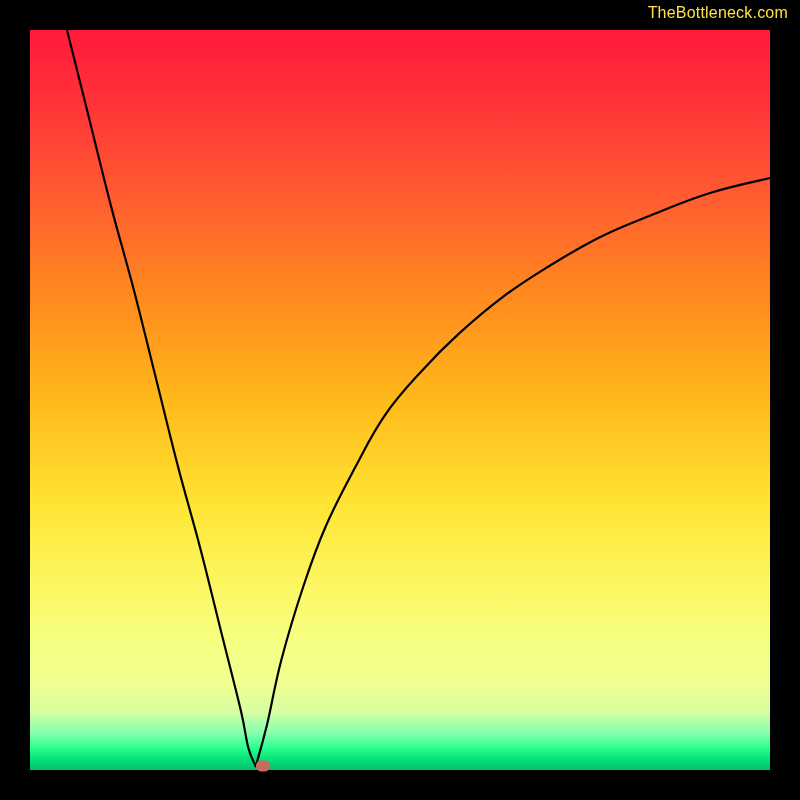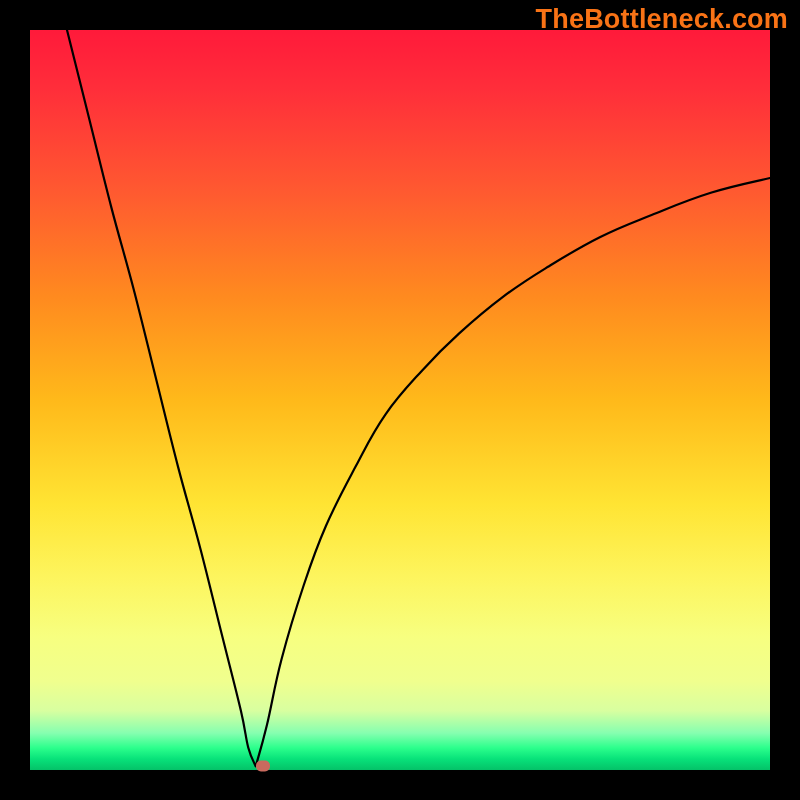--- a/index.html
+++ b/index.html
@@ -37,23 +37,23 @@
       #86ffb0 95%,
       #2cff8c 97%,
       #08e27a 98.5%,
       #04c268 100%
     );
   }
   .watermark {
     position: absolute;
     top: 4px;
     right: 12px;
-    color: #f97316;
-    font-size: 27px;
-    font-weight: 700;
+    color: #fde047;
+    font-size: 16px;
+    font-weight: 400;
     letter-spacing: 0.2px;
     user-select: none;
   }
   svg.curve {
     position: absolute;
     left: 0;
     top: 0;
     width: 740px;
     height: 740px;
     overflow: visible;

